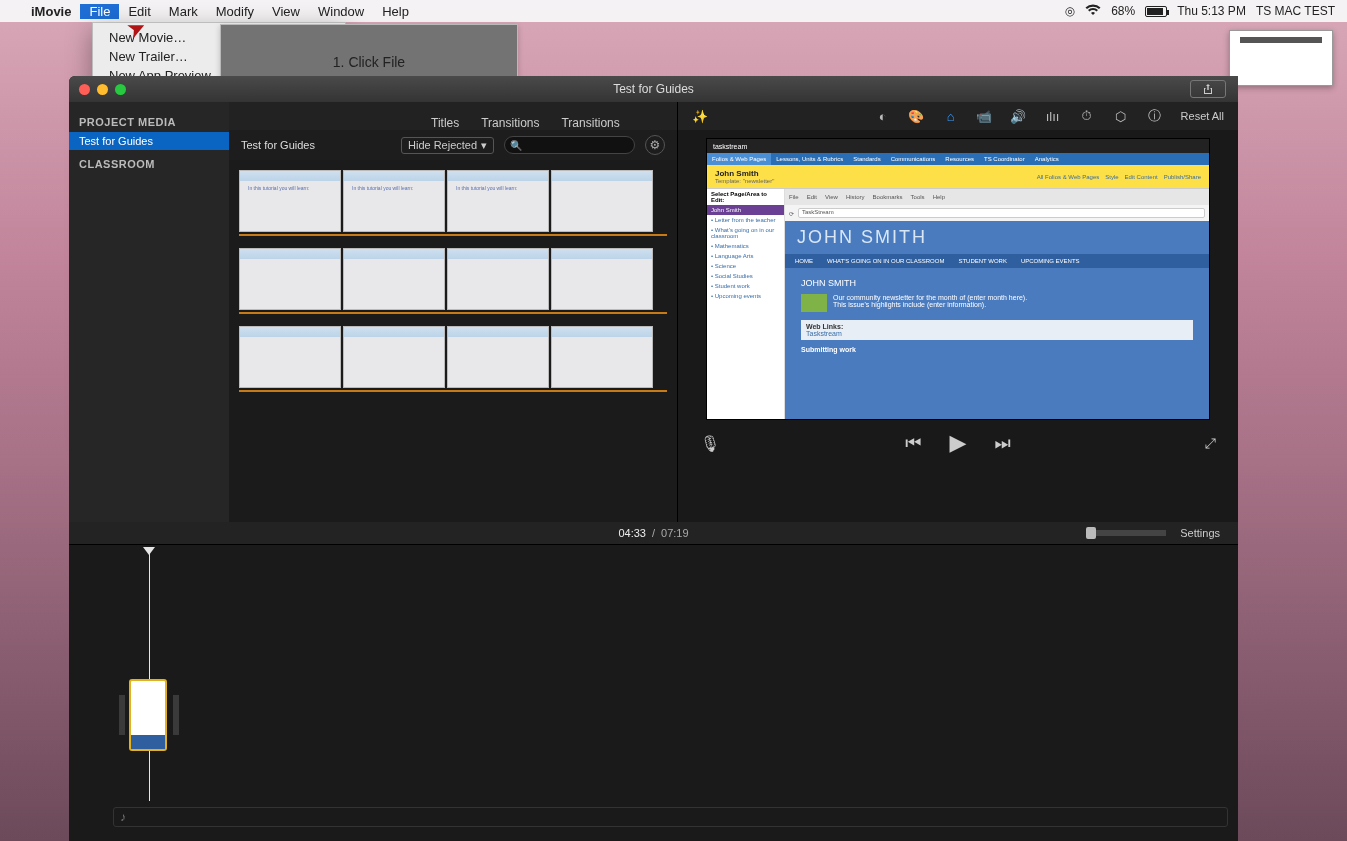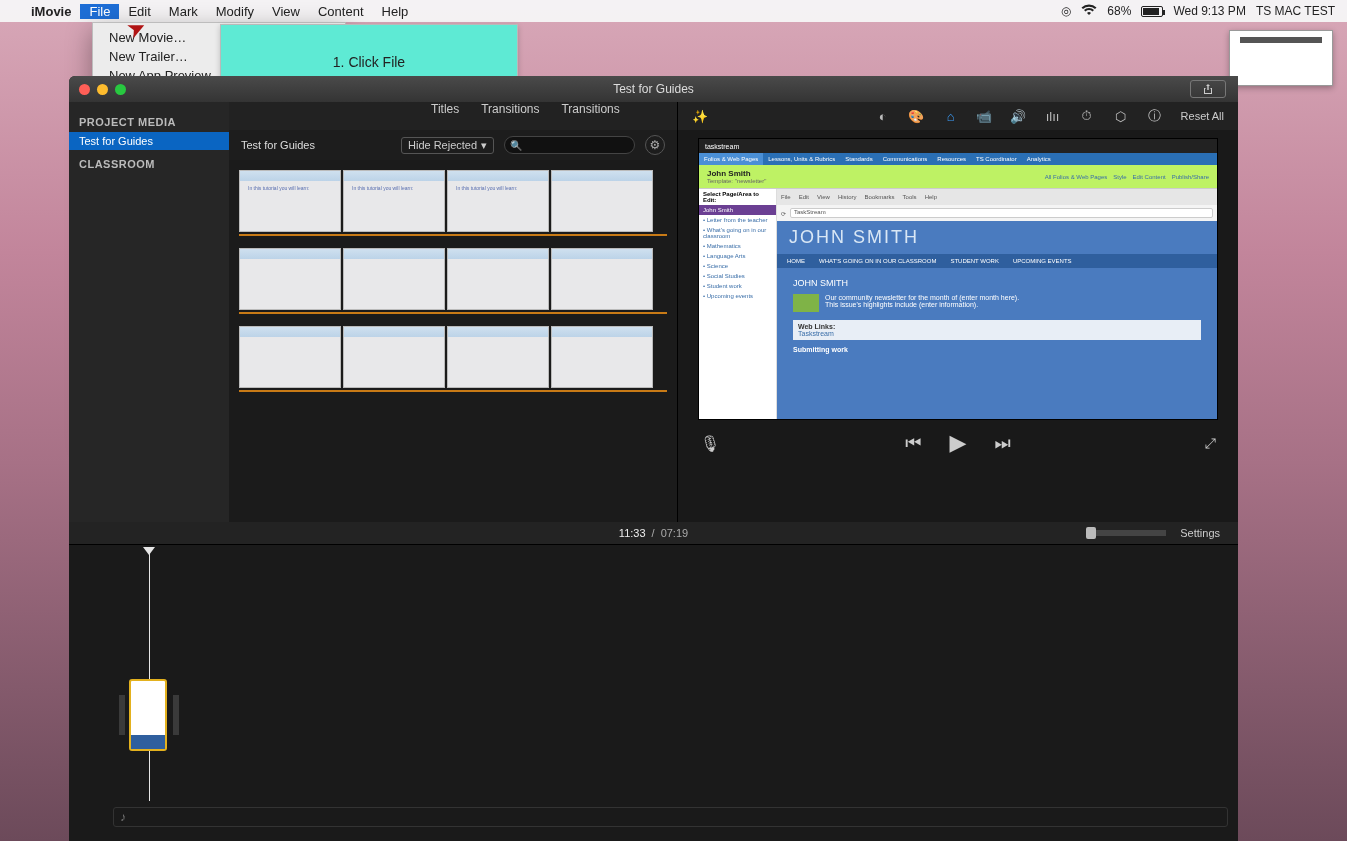--- a/index.html
+++ b/index.html
@@ -21,59 +21,59 @@
 
 .dropdown { position:absolute; left:92px; top:22px; width:254px; background:#ececec; border:1px solid #bdbdbd; border-radius:0 0 6px 6px; box-shadow:0 8px 26px rgba(0,0,0,.35); font-size:13px; color:#222; padding:5px 0; }
 .dropdown .row { display:flex; align-items:center; padding:2px 18px 2px 16px; height:19px; }
 .dropdown .row.dis { color:#9a9a9a; }
 .dropdown .row .lbl { flex:1; white-space:nowrap; overflow:hidden; }
 .dropdown .row .arrow { font-size:10px; color:#444; }
 .dropdown .row .sc { color:#666; font-size:12px; }
 .dropdown hr { border:none; border-top:1px solid #cfcfcf; margin:5px 0; }
 
 
-.callout { position:absolute; background:#5eead4; border:1px solid #b9b9b9; box-shadow:0 2px 6px rgba(0,0,0,.2); font-size:14px; color:#222; display:flex; align-items:center; justify-content:center; }
+.callout { position:absolute; background:#737373; border:1px solid #b9b9b9; box-shadow:0 2px 6px rgba(0,0,0,.2); font-size:14px; color:#222; display:flex; align-items:center; justify-content:center; }
 .red-arrow { position:absolute; color:#b01414; font-size:20px; font-weight:bold; }
 
 
 .imovie { position:absolute; left:69px; top:76px; width:1169px; height:765px; background:#1f1f1f; border-radius:6px 0 0 0; overflow:hidden; display:flex; flex-direction:column; }
 .titlebar { height:26px; background:linear-gradient(#4a4a4a,#343434); display:flex; align-items:center; justify-content:center; color:#ddd; font-size:12px; position:relative; }
 .titlebar .dots { position:absolute; left:10px; display:flex; gap:7px; }
 .titlebar .dot { width:11px; height:11px; border-radius:50%; }
 .dot.r{background:#ff5f57}.dot.y{background:#febc2e}.dot.g{background:#28c840}
 .titlebar .sharebtn { position:absolute; right:12px; width:36px; height:18px; border:1px solid #777; border-radius:3px; display:flex; align-items:center; justify-content:center; color:#ccc; font-size:11px; }
 
 
 .upper { display:flex; height:420px; }
 .leftcol { width:160px; background:#262626; color:#aaa; font-size:11px; padding-top:6px; }
 .leftcol .hdr { padding:8px 10px 4px; color:#bbb; font-weight:600; letter-spacing:.5px; }
 .leftcol .sel { background:#0a65c2; color:#fff; padding:3px 10px; font-size:11px; }
 
 
 .browser { flex:1; display:flex; flex-direction:column; background:#1b1b1b; border-right:1px solid #000; }
-.tabs { height:28px; display:flex; align-items:flex-start; gap:22px; padding-left:20px; color:#ccc; font-size:12px; background:#222; }
+.tabs { height:28px; display:flex; align-items:flex-end; gap:22px; padding-left:20px; color:#ccc; font-size:12px; background:#222; }
 .filterbar { height:30px; display:flex; align-items:center; gap:10px; padding:0 12px; background:#1d1d1d; color:#ccc; font-size:11px; }
 .filterbar .txt { color:#ddd; }
 .filterbar .hide { margin-left:auto; }
 .filterbar .sel { border:1px solid #555; border-radius:3px; padding:1px 6px; display:flex; align-items:center; gap:4px; }
 .searchbox { flex:1; max-width:140px; height:18px; background:#111; border:1px solid #444; border-radius:9px; display:flex; align-items:center; padding:0 6px; color:#888; font-size:10px; }
 .gear { width:20px; height:20px; border:1px solid #555; border-radius:10px; display:flex; align-items:center; justify-content:center; color:#aaa; font-size:12px; }
 .clips { flex:1; overflow:auto; padding:10px; }
 .cliprow { display:flex; gap:2px; margin-bottom:12px; border-bottom:2px solid #c87a16; padding-bottom:2px; }
 .clip { width:102px; height:62px; background:#e8e8ea; border:1px solid #bbb; position:relative; }
 .clip::before { content:""; position:absolute; top:0; left:0; right:0; height:10px; background:linear-gradient(#cfe0ef,#bcd3e8); }
 .clip .body { position:absolute; top:14px; left:8px; right:8px; font-size:5px; color:#5a6fb0; line-height:7px; }
 
 
 .preview { width:560px; background:#191919; display:flex; flex-direction:column; }
 .ptoolbar { height:28px; display:flex; align-items:center; gap:18px; padding:0 14px; color:#bbb; background:#222; }
 .ptoolbar .wand { margin-right:auto; }
 .ptoolbar .ico { width:16px; height:16px; display:flex; align-items:center; justify-content:center; font-size:13px; }
 .ptoolbar .reset { font-size:11px; color:#ccc; }
-.pframe { margin:8px 20px 4px; height:282px; background:#bef264; position:relative; overflow:hidden; border:1px solid #000; }
+.pframe { margin:8px 28px 4px; height:282px; background:#fde047; position:relative; overflow:hidden; border:1px solid #000; }
 .pframe .topbar { height:14px; background:#222; color:#fff; font-size:7px; display:flex; align-items:center; padding-left:6px; gap:6px; }
 .pframe .navtabs { height:12px; background:#2a6fb5; display:flex; font-size:6px; color:#fff; }
 .pframe .navtabs span { padding:0 5px; line-height:12px; }
 .pframe .hdrrow { padding:4px 8px; font-size:8px; color:#222; display:flex; justify-content:space-between; align-items:center; border-bottom:1px solid #ccc; }
 .pframe .hdrrow .btns span{ font-size:6px; color:#3a6ea8; margin-left:6px; }
 .pframe .main { display:flex; height:230px; }
 .pframe .side { width:78px; background:#fff; border-right:1px solid #ddd; font-size:6px; }
 .pframe .side .purple{ background:#6b3f93; color:#fff; padding:2px 4px; }
 .pframe .side .itm{ padding:2px 4px; color:#3a6ea8; }
 .pframe .content { flex:1; background:#4a7bbf; color:#fff; position:relative; }
@@ -111,35 +111,35 @@
 <div class="thumb"></div>
 
 <div class="menubar">
   <div class="apple"></div>
   <div class="appname">iMovie</div>
   <div class="mitem sel">File</div>
   <div class="mitem">Edit</div>
   <div class="mitem">Mark</div>
   <div class="mitem">Modify</div>
   <div class="mitem">View</div>
-  <div class="mitem">Content</div>
+  <div class="mitem">Window</div>
   <div class="mitem">Help</div>
   <div class="spacer"></div>
   <div class="right">
     <span>◎</span>
     <span>
       <svg width="16" height="12" viewBox="0 0 16 12">
           <path d="M8 11 L6 9 A3 3 0 0 1 10 9 Z M3 6 A7 7 0 0 1 13 6 L11.5 7.5 A5 5 0 0 0 4.5 7.5 Z M0.5 3.5 A11 11 0 0 1 15.5 3.5 L14 5 A9 9 0 0 0 2 5 Z" fill="#222"></path>
         </svg>
     </span>
     <span>68%</span>
     <span class="batt">
         <span class="fill"></span>
       </span>
-    <span>Wed 9:13 PM</span>
+    <span>Thu 5:13 PM</span>
     <span>TS MAC TEST</span>
   </div>
 </div>
 
 <div class="dropdown" id="dd">
     <div class="row">
       <span class="lbl">New Movie…</span>
     </div>
     <div class="row">
       <span class="lbl">New Trailer…</span>
@@ -375,21 +375,21 @@
         <span class="mic">🎙</span>
         <span class="btn">⏮</span>
         <span class="btn" style="font-size:22px">▶</span>
         <span class="btn">⏭</span>
         <span class="exp">⤢</span>
       </div>
     </div>
   </div>
 
   <div class="timebar">
-    <span style="color:#eee">11:33</span>
+    <span style="color:#eee">04:33</span>
     <span>/</span>
     <span>07:19</span>
     <div class="right">
       <div class="zoom">
           <div class="knob"></div>
         </div>
       <span>Settings</span>
     </div>
   </div>
 

